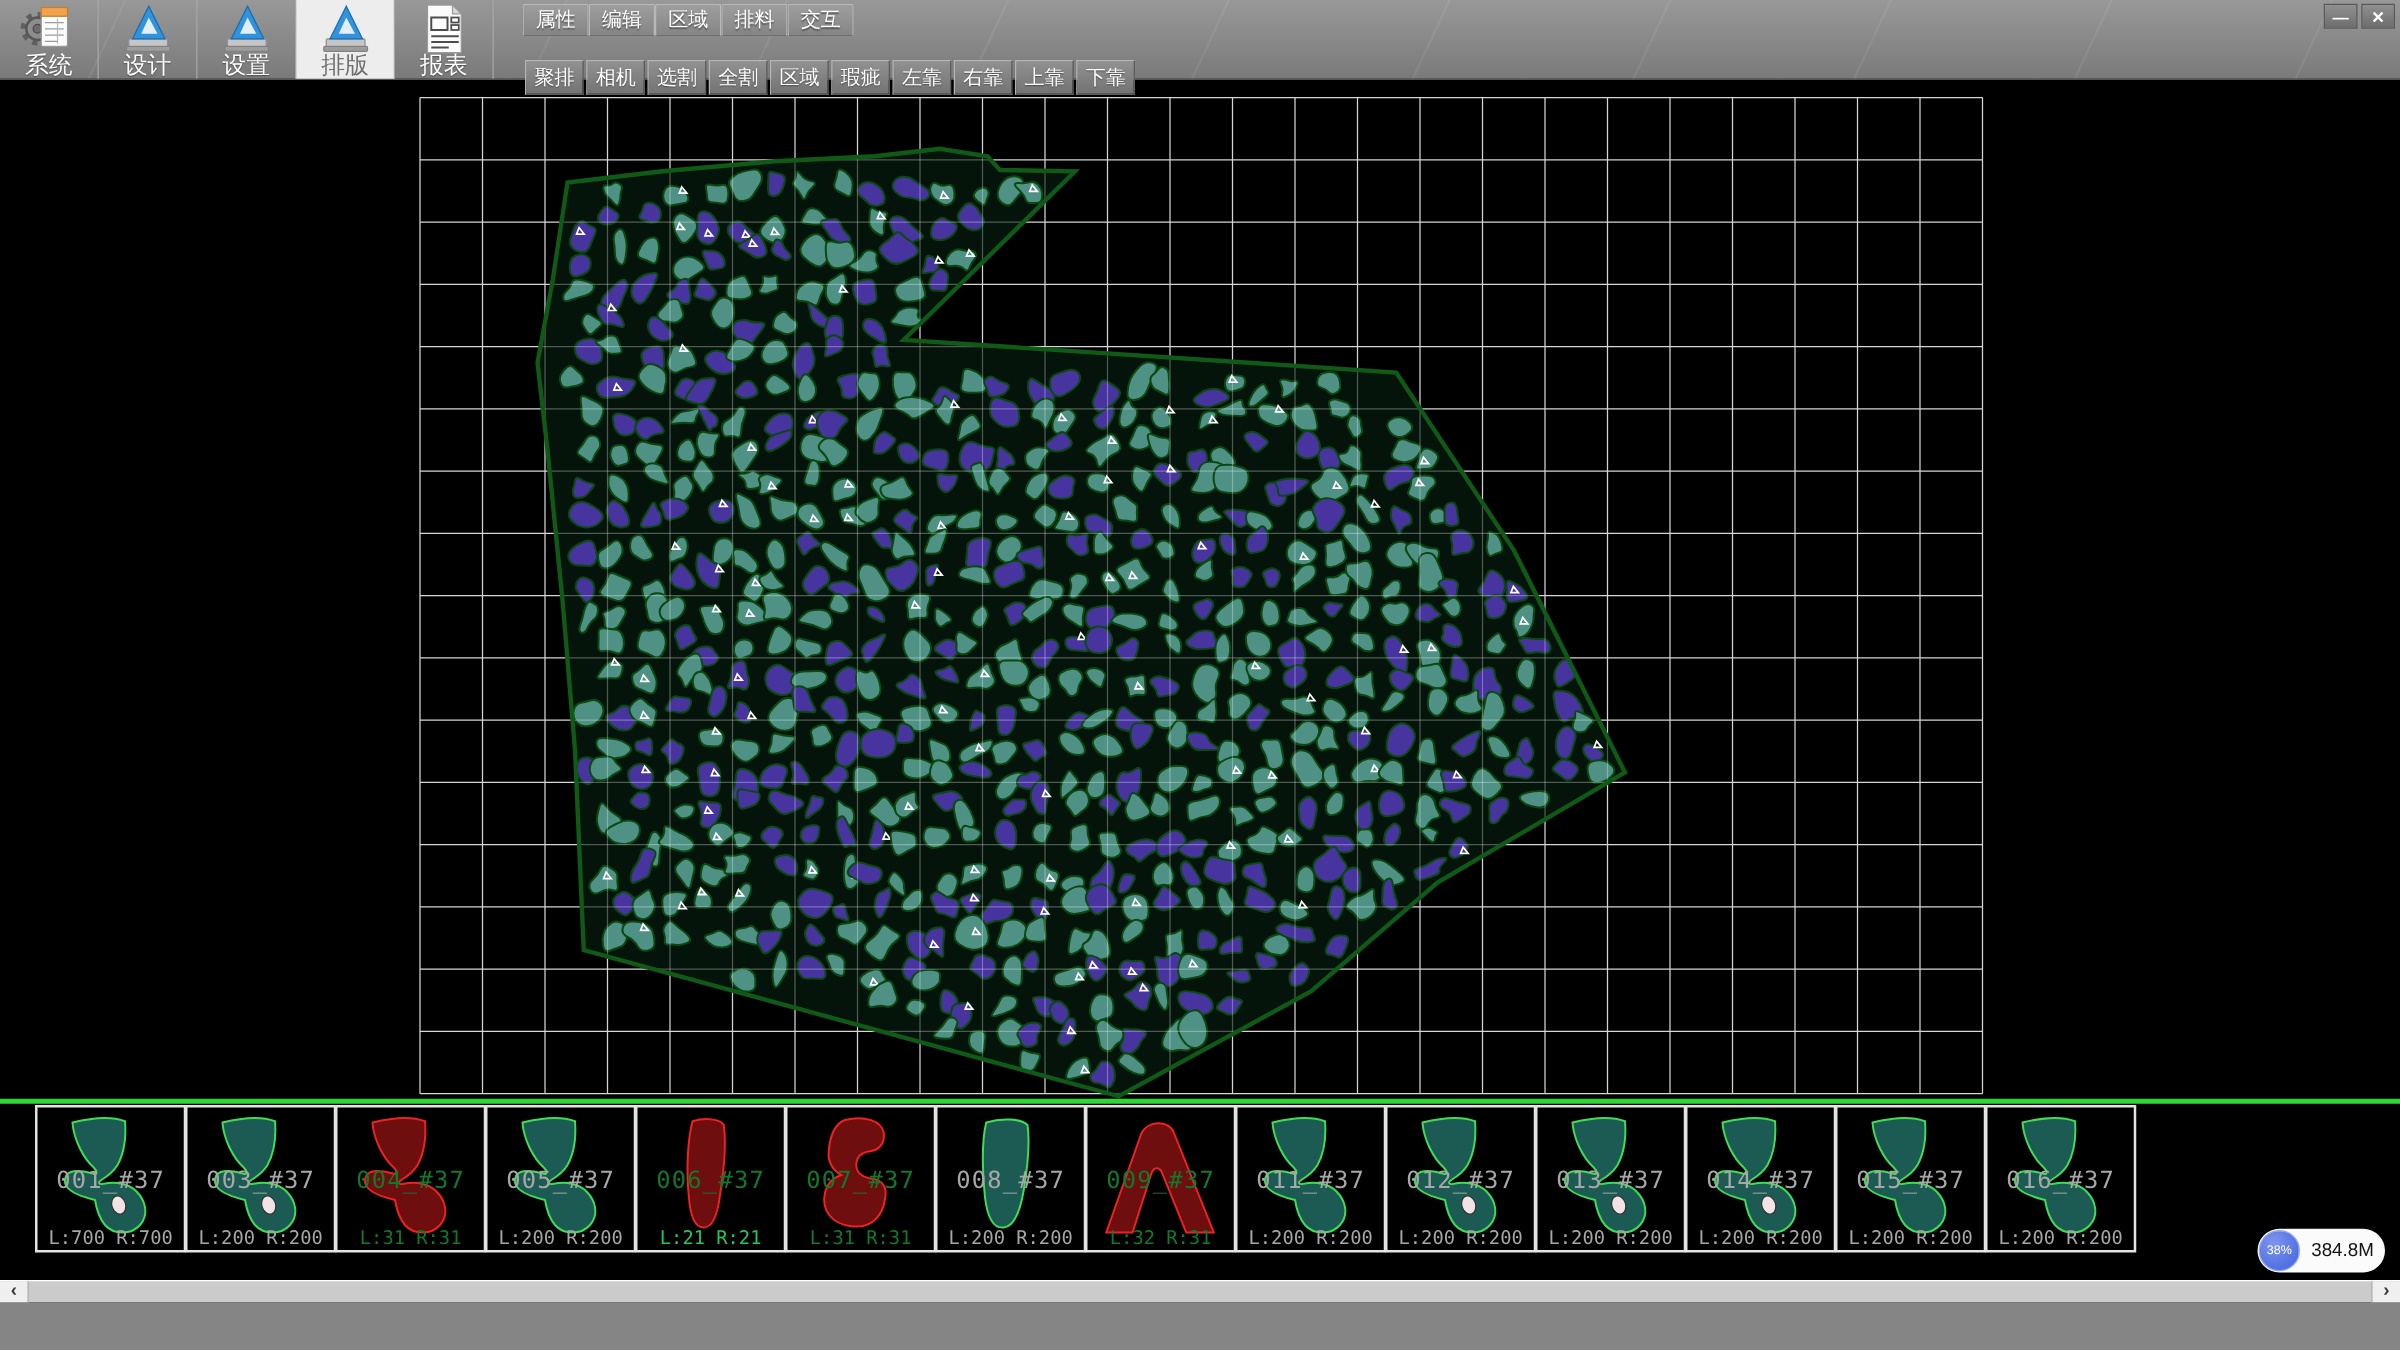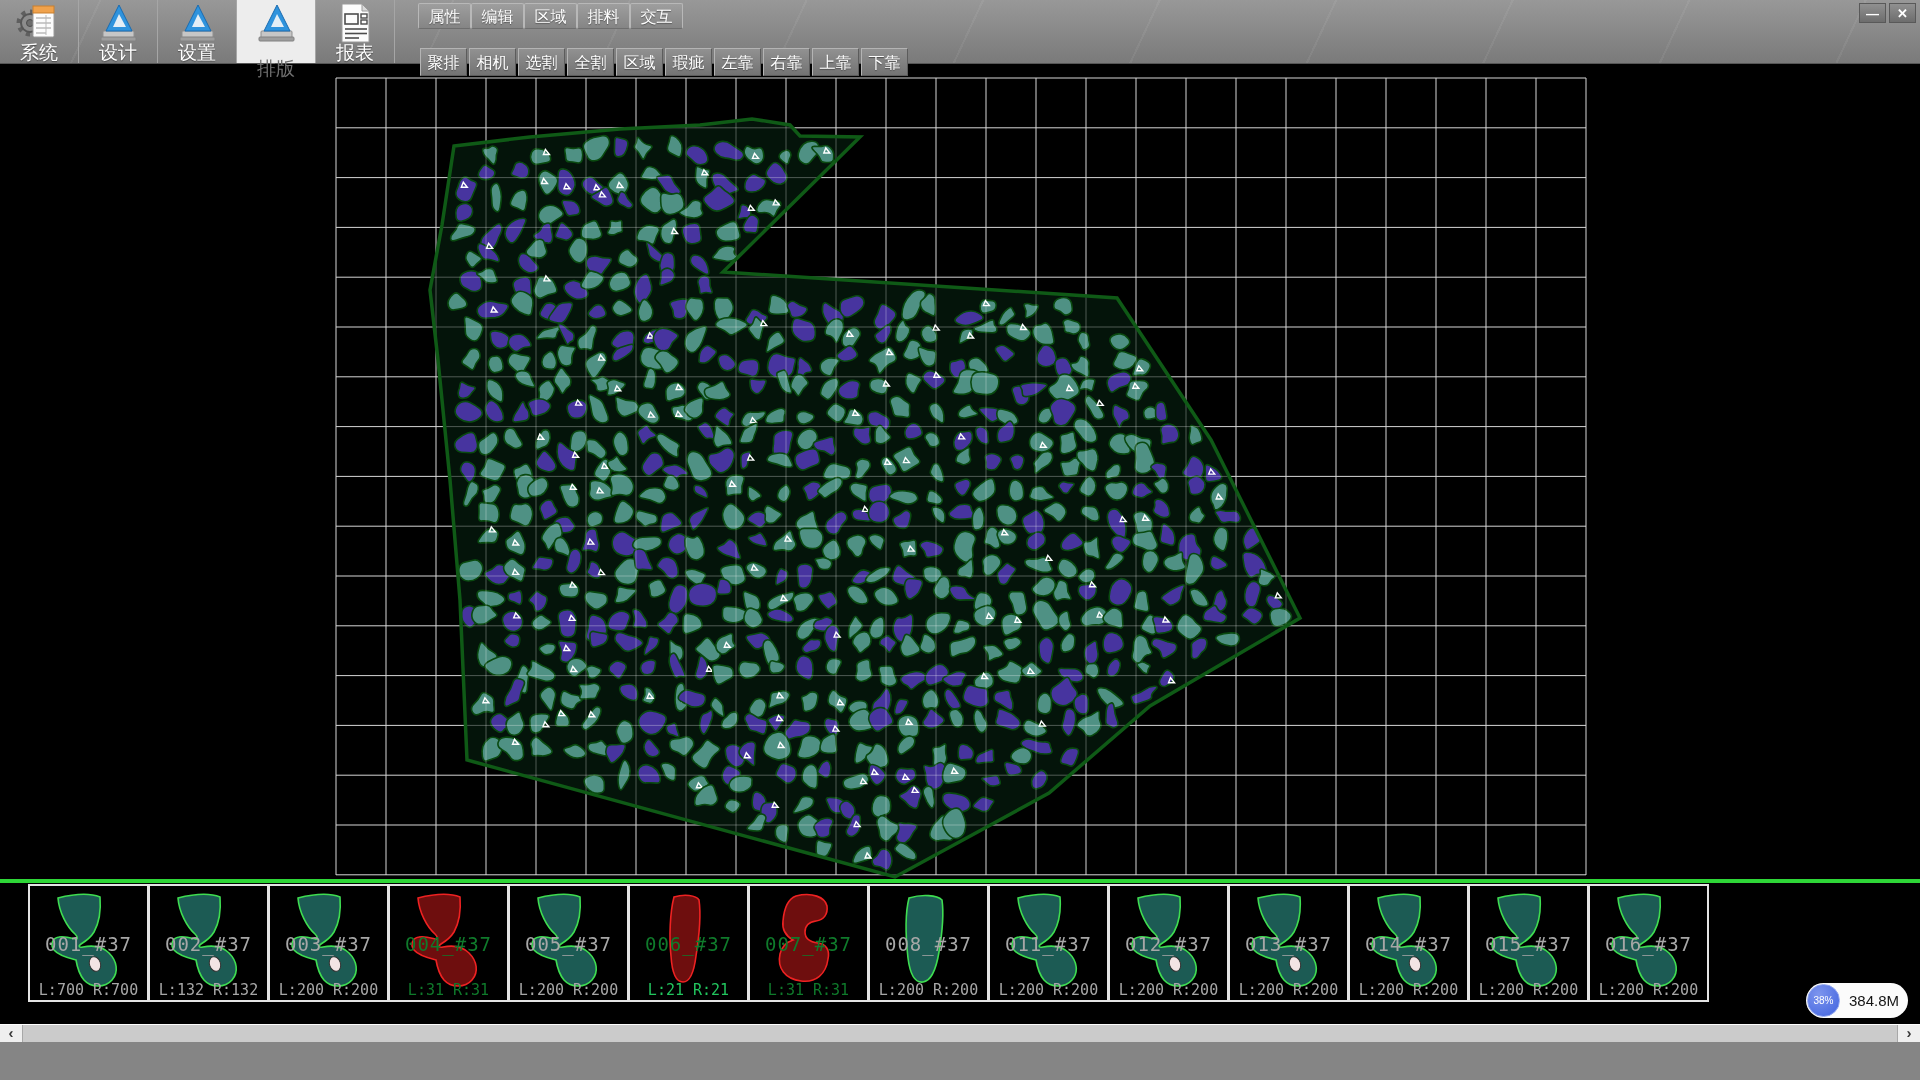--- a/index.html
+++ b/index.html
@@ -19,21 +19,21 @@
     background:repeating-linear-gradient(115deg,transparent 0 90px,rgba(255,255,255,.06) 90px 92px,transparent 92px 160px);
   }
   .app-tools{position:absolute;left:0;top:0;height:63px;display:flex;z-index:2;}
   .app-tool{
     width:79px;height:63px;box-sizing:border-box;border-right:1px solid #a6a6a6;
     display:flex;flex-direction:column;align-items:center;justify-content:flex-start;
     cursor:default;
   }
   .app-tool .icn{margin-top:1px;height:44px;display:flex;align-items:center;}
   .app-tool .lbl{font-size:19px;color:#fff;text-shadow:0 1px 1px #4a4a4a;line-height:16px;}
-  .app-tool.selected{background:#ededed;gap:16px;}
+  .app-tool.selected{background:#ededed;}
   .app-tool.selected .lbl{color:#6f6f6f;text-shadow:none;}
   .menu-tabs{position:absolute;left:418px;top:3px;display:flex;z-index:2;}
   .menu-tab{
     width:53px;height:26px;line-height:26px;text-align:center;color:#fff;font-size:16px;
     background:linear-gradient(#9e9e9e,#858585);
     border:1px solid #b8b8b8;border-bottom-color:#6e6e6e;border-radius:2px;
     text-shadow:0 1px 1px #555;cursor:default;box-sizing:border-box;
   }
   .tool-row{position:absolute;left:420px;top:48px;display:flex;gap:2px;z-index:2;}
   .tool-btn{
@@ -1030,28 +1030,20 @@
         <ellipse cx="57" cy="72" rx="5.5" ry="7.5" transform="rotate(-18 57 72)" fill="#f2e4e4" stroke="#333333"></ellipse>
       </svg>
       <div class="thumb-name" style="color:#a7a7a7">001_#37</div>
       <div class="thumb-stats" style="color:#a7a7a7">L:700 R:700</div>
     </div>
     <div class="thumb-cell">
       <svg width="100" height="108" viewBox="0 0 100 100" preserveAspectRatio="xMidYMid meet">
         <path d="M20,6 C36,2 52,1 62,5 C63,18 61,31 56,40 C53,45 48,49 43,52 C40,54 41,56 45,55 C55,53 65,55 71,61 C79,69 81,80 74,88 C67,96 53,96 46,88 C41,82 39,74 38,68 C30,66 20,63 16,58 C12,53 14,46 21,45 C27,44 33,46 37,47 C40,48 40,45 37,42 C29,35 21,20 20,6 Z" fill="#1c5b54" stroke="#3fdd51" stroke-width="1.6"></path>
         <ellipse cx="57" cy="72" rx="5.5" ry="7.5" transform="rotate(-18 57 72)" fill="#f2e4e4" stroke="#333333"></ellipse>
       </svg>
-      <div class="thumb-name" style="color:#a7a7a7">002_#37</div>
-      <div class="thumb-stats" style="color:#a7a7a7">L:132 R:132</div>
-    </div>
-    <div class="thumb-cell">
-      <svg width="100" height="108" viewBox="0 0 100 100" preserveAspectRatio="xMidYMid meet">
-        <path d="M20,6 C36,2 52,1 62,5 C63,18 61,31 56,40 C53,45 48,49 43,52 C40,54 41,56 45,55 C55,53 65,55 71,61 C79,69 81,80 74,88 C67,96 53,96 46,88 C41,82 39,74 38,68 C30,66 20,63 16,58 C12,53 14,46 21,45 C27,44 33,46 37,47 C40,48 40,45 37,42 C29,35 21,20 20,6 Z" fill="#1c5b54" stroke="#3fdd51" stroke-width="1.6"></path>
-        <ellipse cx="57" cy="72" rx="5.5" ry="7.5" transform="rotate(-18 57 72)" fill="#f2e4e4" stroke="#333333"></ellipse>
-      </svg>
       <div class="thumb-name" style="color:#a7a7a7">003_#37</div>
       <div class="thumb-stats" style="color:#a7a7a7">L:200 R:200</div>
     </div>
     <div class="thumb-cell">
       <svg width="100" height="108" viewBox="0 0 100 100" preserveAspectRatio="xMidYMid meet">
         <path d="M20,6 C36,2 52,1 62,5 C63,18 61,31 56,40 C53,45 48,49 43,52 C40,54 41,56 45,55 C55,53 65,55 71,61 C79,69 81,80 74,88 C67,96 53,96 46,88 C41,82 39,74 38,68 C30,66 20,63 16,58 C12,53 14,46 21,45 C27,44 33,46 37,47 C40,48 40,45 37,42 C29,35 21,20 20,6 Z" fill="#6e0e0e" stroke="#ee2222" stroke-width="1.6"></path>
       </svg>
       <div class="thumb-name" style="color:#0f7a2b">004_#37</div>
       <div class="thumb-stats" style="color:#0f7a2b">L:31 R:31</div>
     </div>
@@ -1075,20 +1067,27 @@
       </svg>
       <div class="thumb-name" style="color:#0f7a2b">007_#37</div>
       <div class="thumb-stats" style="color:#0f7a2b">L:31 R:31</div>
     </div>
     <div class="thumb-cell">
       <svg width="100" height="108" viewBox="0 0 100 100" preserveAspectRatio="xMidYMid meet">
         <path d="M31,6 C44,2 59,3 64,8 C66,22 64,42 61,60 C58,78 53,89 45,90 C37,91 32,82 30,66 C28,48 27,22 31,6 Z" fill="#1c5b54" stroke="#3fdd51" stroke-width="1.6"></path>
       </svg>
       <div class="thumb-name" style="color:#a7a7a7">008_#37</div>
       <div class="thumb-stats" style="color:#a7a7a7">L:200 R:200</div>
+    </div>
+    <div class="thumb-cell">
+      <svg width="100" height="108" viewBox="0 0 100 100" preserveAspectRatio="xMidYMid meet">
+        <path d="M7,94 L35,15 C40,4 57,4 61,14 L93,94 L71,94 L52,47 C50,41 45,41 43,47 L28,94 Z" fill="#6e0e0e" stroke="#ee2222" stroke-width="1.6"></path>
+      </svg>
+      <div class="thumb-name" style="color:#0f7a2b">009_#37</div>
+      <div class="thumb-stats" style="color:#0f7a2b">L:32 R:31</div>
     </div>
     <div class="thumb-cell">
       <svg width="100" height="108" viewBox="0 0 100 100" preserveAspectRatio="xMidYMid meet">
         <path d="M20,6 C36,2 52,1 62,5 C63,18 61,31 56,40 C53,45 48,49 43,52 C40,54 41,56 45,55 C55,53 65,55 71,61 C79,69 81,80 74,88 C67,96 53,96 46,88 C41,82 39,74 38,68 C30,66 20,63 16,58 C12,53 14,46 21,45 C27,44 33,46 37,47 C40,48 40,45 37,42 C29,35 21,20 20,6 Z" fill="#1c5b54" stroke="#3fdd51" stroke-width="1.6"></path>
       </svg>
       <div class="thumb-name" style="color:#a7a7a7">011_#37</div>
       <div class="thumb-stats" style="color:#a7a7a7">L:200 R:200</div>
     </div>
     <div class="thumb-cell">
       <svg width="100" height="108" viewBox="0 0 100 100" preserveAspectRatio="xMidYMid meet">

